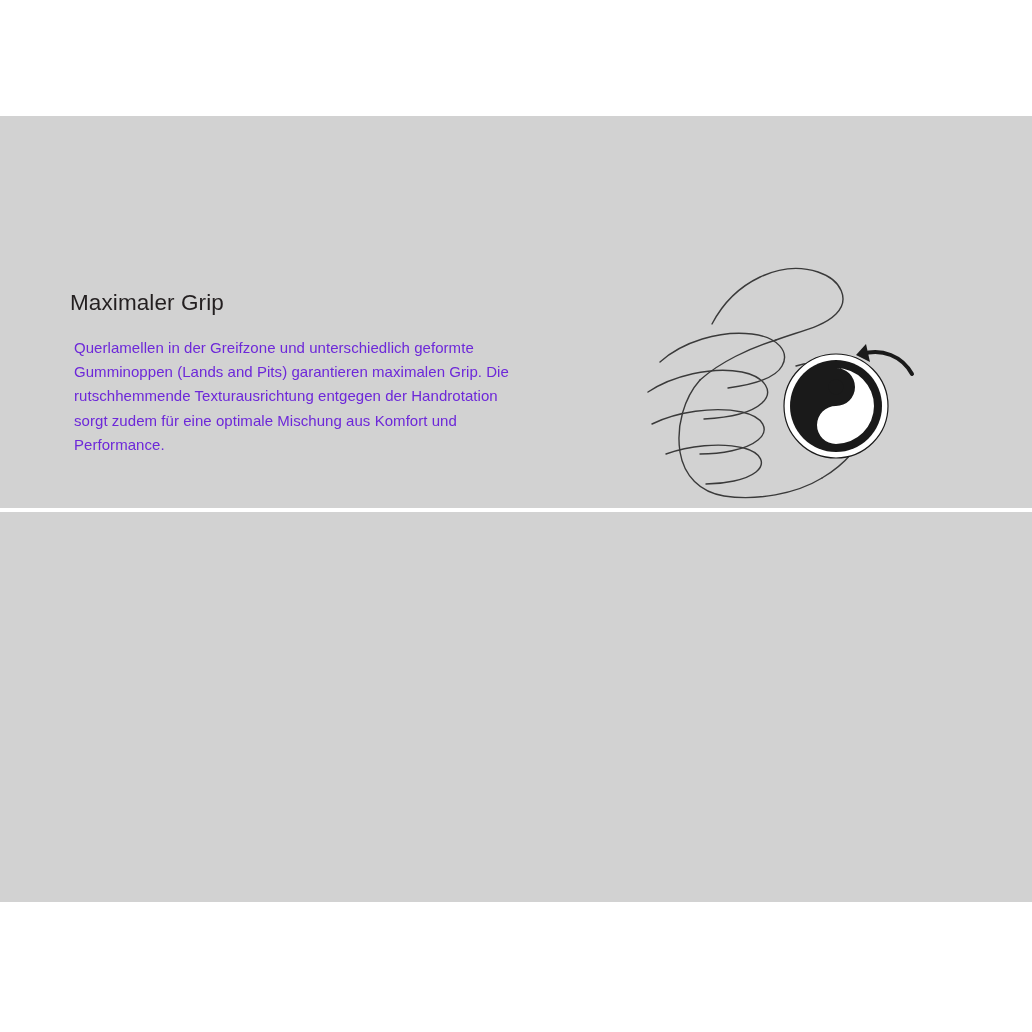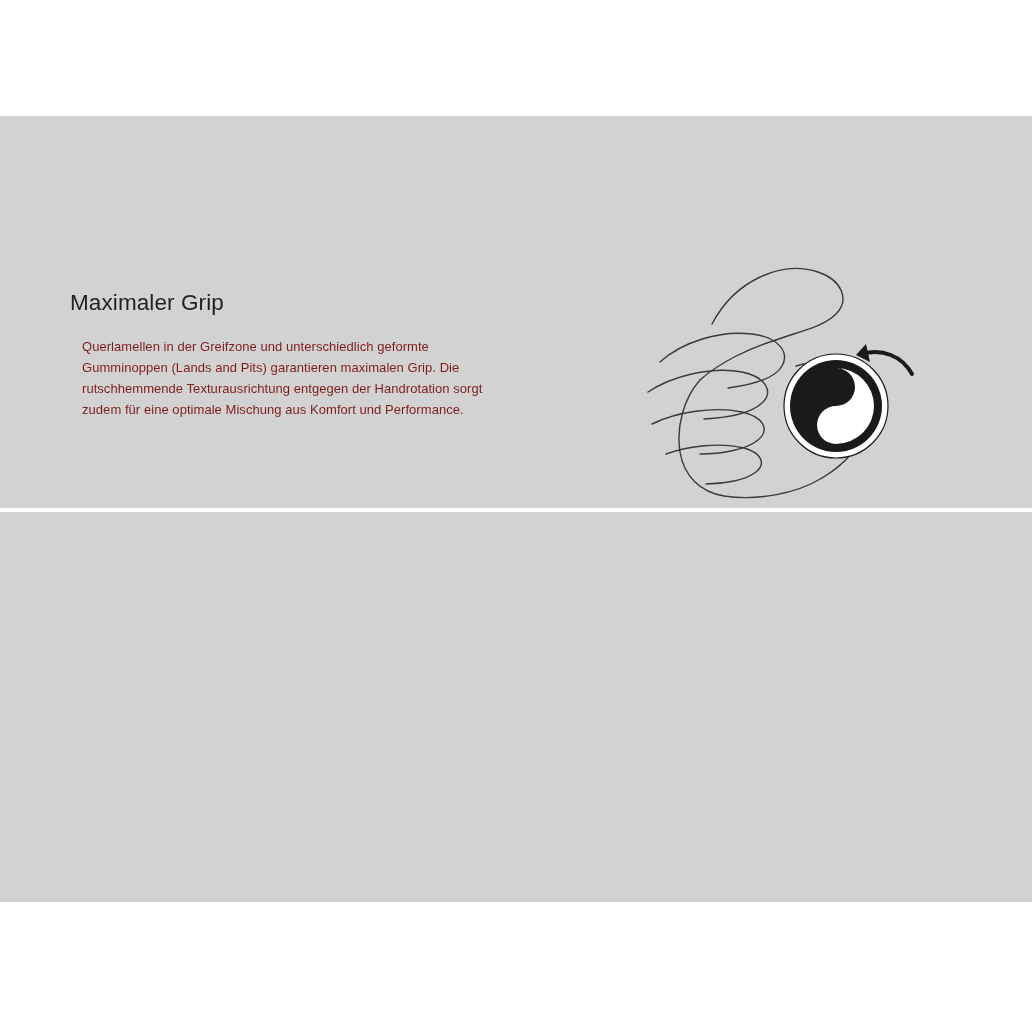--- a/index.html
+++ b/index.html
@@ -45,24 +45,24 @@
   }
   .panel-title {
     font-size: 22.5px;
     font-weight: 400;
     color: #231f20;
     letter-spacing: 0.1px;
     margin: 0 0 20px 0;
     line-height: 1.1;
   }
   .panel-body {
-    font-size: 13px;
+    font-size: 15px;
     line-height: 1.62;
-    color: #7f1d1d;
-    margin: 12px;
+    color: #6d28d9;
+    margin: 4px;
     letter-spacing: 0.05px;
   }
 
   #grip-text { top: 175px; }
 
   
   .illus {
     position: absolute;
   }
   #grip-illus {

